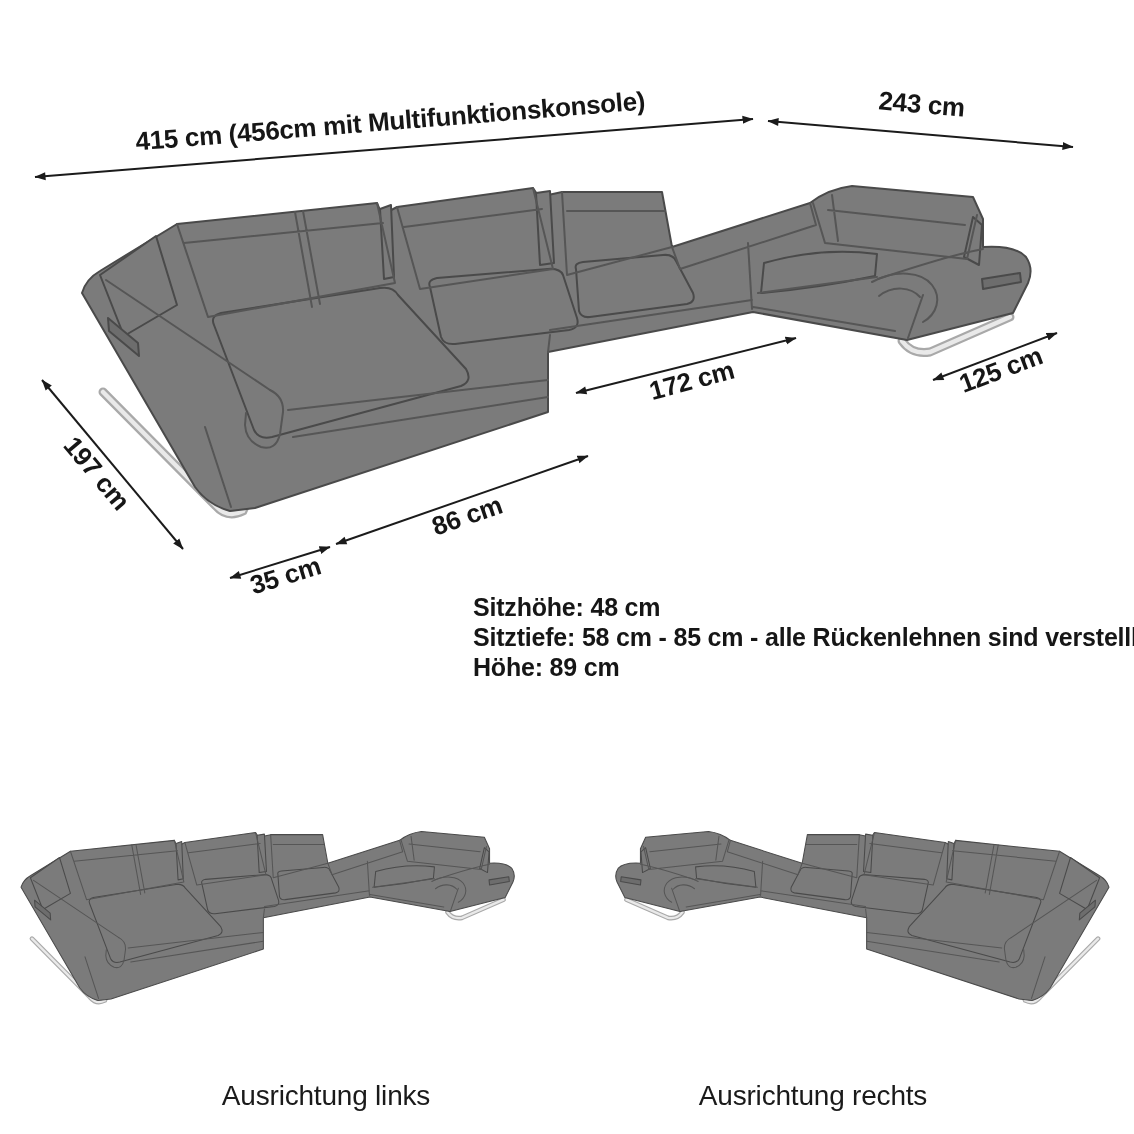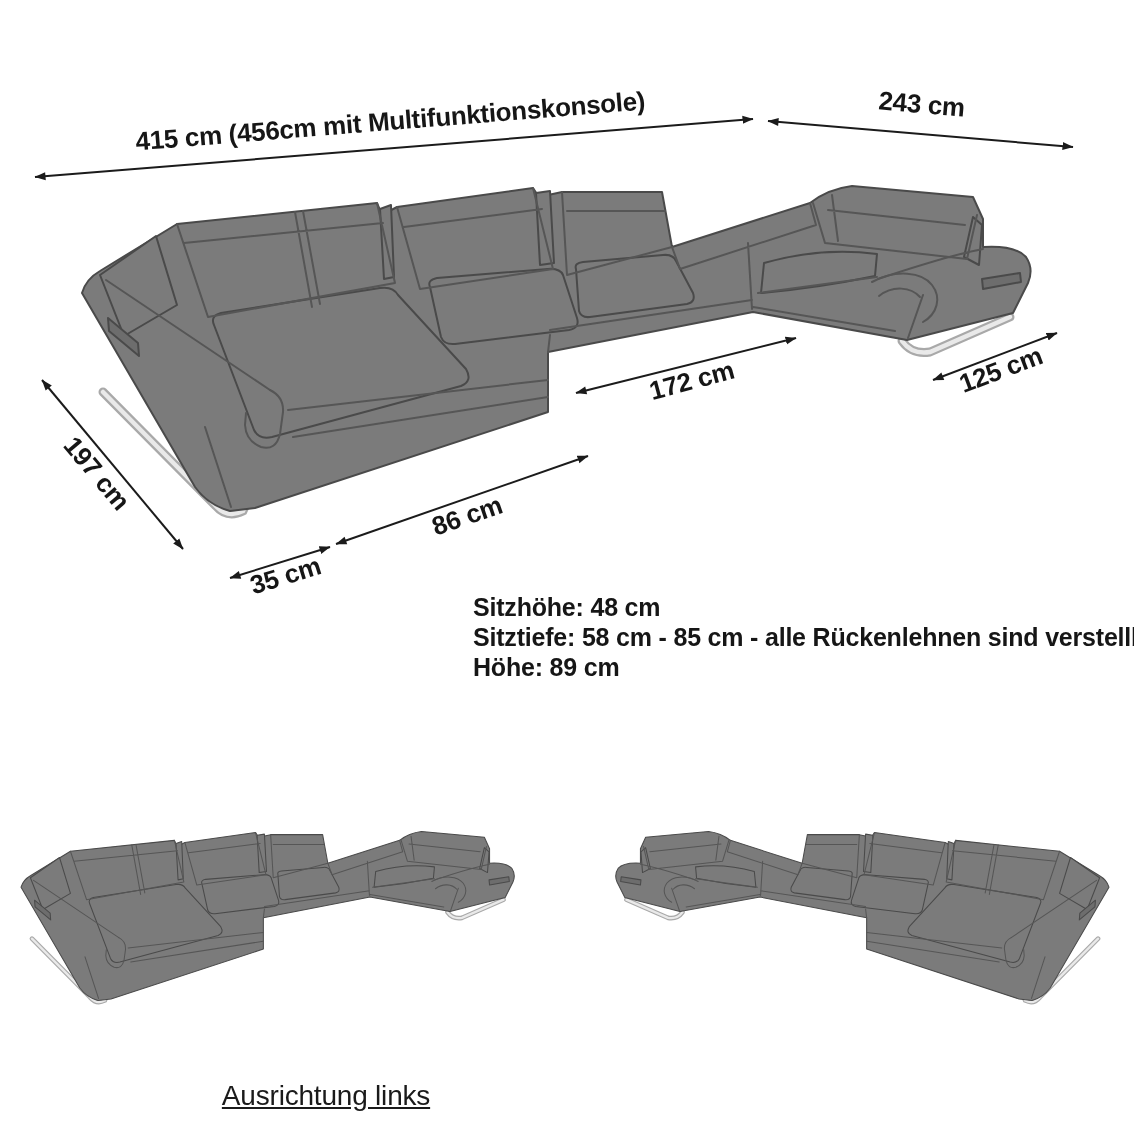--- a/index.html
+++ b/index.html
@@ -17,21 +17,21 @@
 
   
   .dim-line{stroke:#1b1b1b;stroke-width:2;}
   .dim-label{font-family:"Liberation Sans",sans-serif;font-weight:bold;font-size:26px;
              fill:#161616;text-anchor:middle;letter-spacing:-0.3px;}
 
   
   .specs{position:absolute;left:473px;top:592px;font-size:25px;line-height:30px;
          font-weight:bold;color:#161616;letter-spacing:-0.2px;white-space:nowrap;}
   .caption{position:absolute;top:1080px;width:280px;text-align:center;font-size:28px;
-           color:#1a1a1a;letter-spacing:-0.2px;white-space:nowrap;text-decoration:underline;}
+           color:#1a1a1a;letter-spacing:-0.2px;white-space:nowrap;}
   .caption.left{left:186px;}
   .caption.right{left:673px;}
 </style>
 </head>
 <body>
 
 <div class="stage">
 
   <svg width="1134" height="1134" viewBox="0 0 1134 1134">
     <defs>
@@ -132,14 +132,15 @@
     </g>
   </svg>
 
   <div class="specs">
     <div>Sitzhöhe: 48 cm</div>
     <div>Sitztiefe: 58 cm - 85 cm - alle Rückenlehnen sind verstellbar</div>
     <div>Höhe: 89 cm</div>
   </div>
 
   <div class="caption left">Ausrichtung links</div>
+  <div class="caption right">Ausrichtung rechts</div>
 
 </div>
 
 </body></html>

